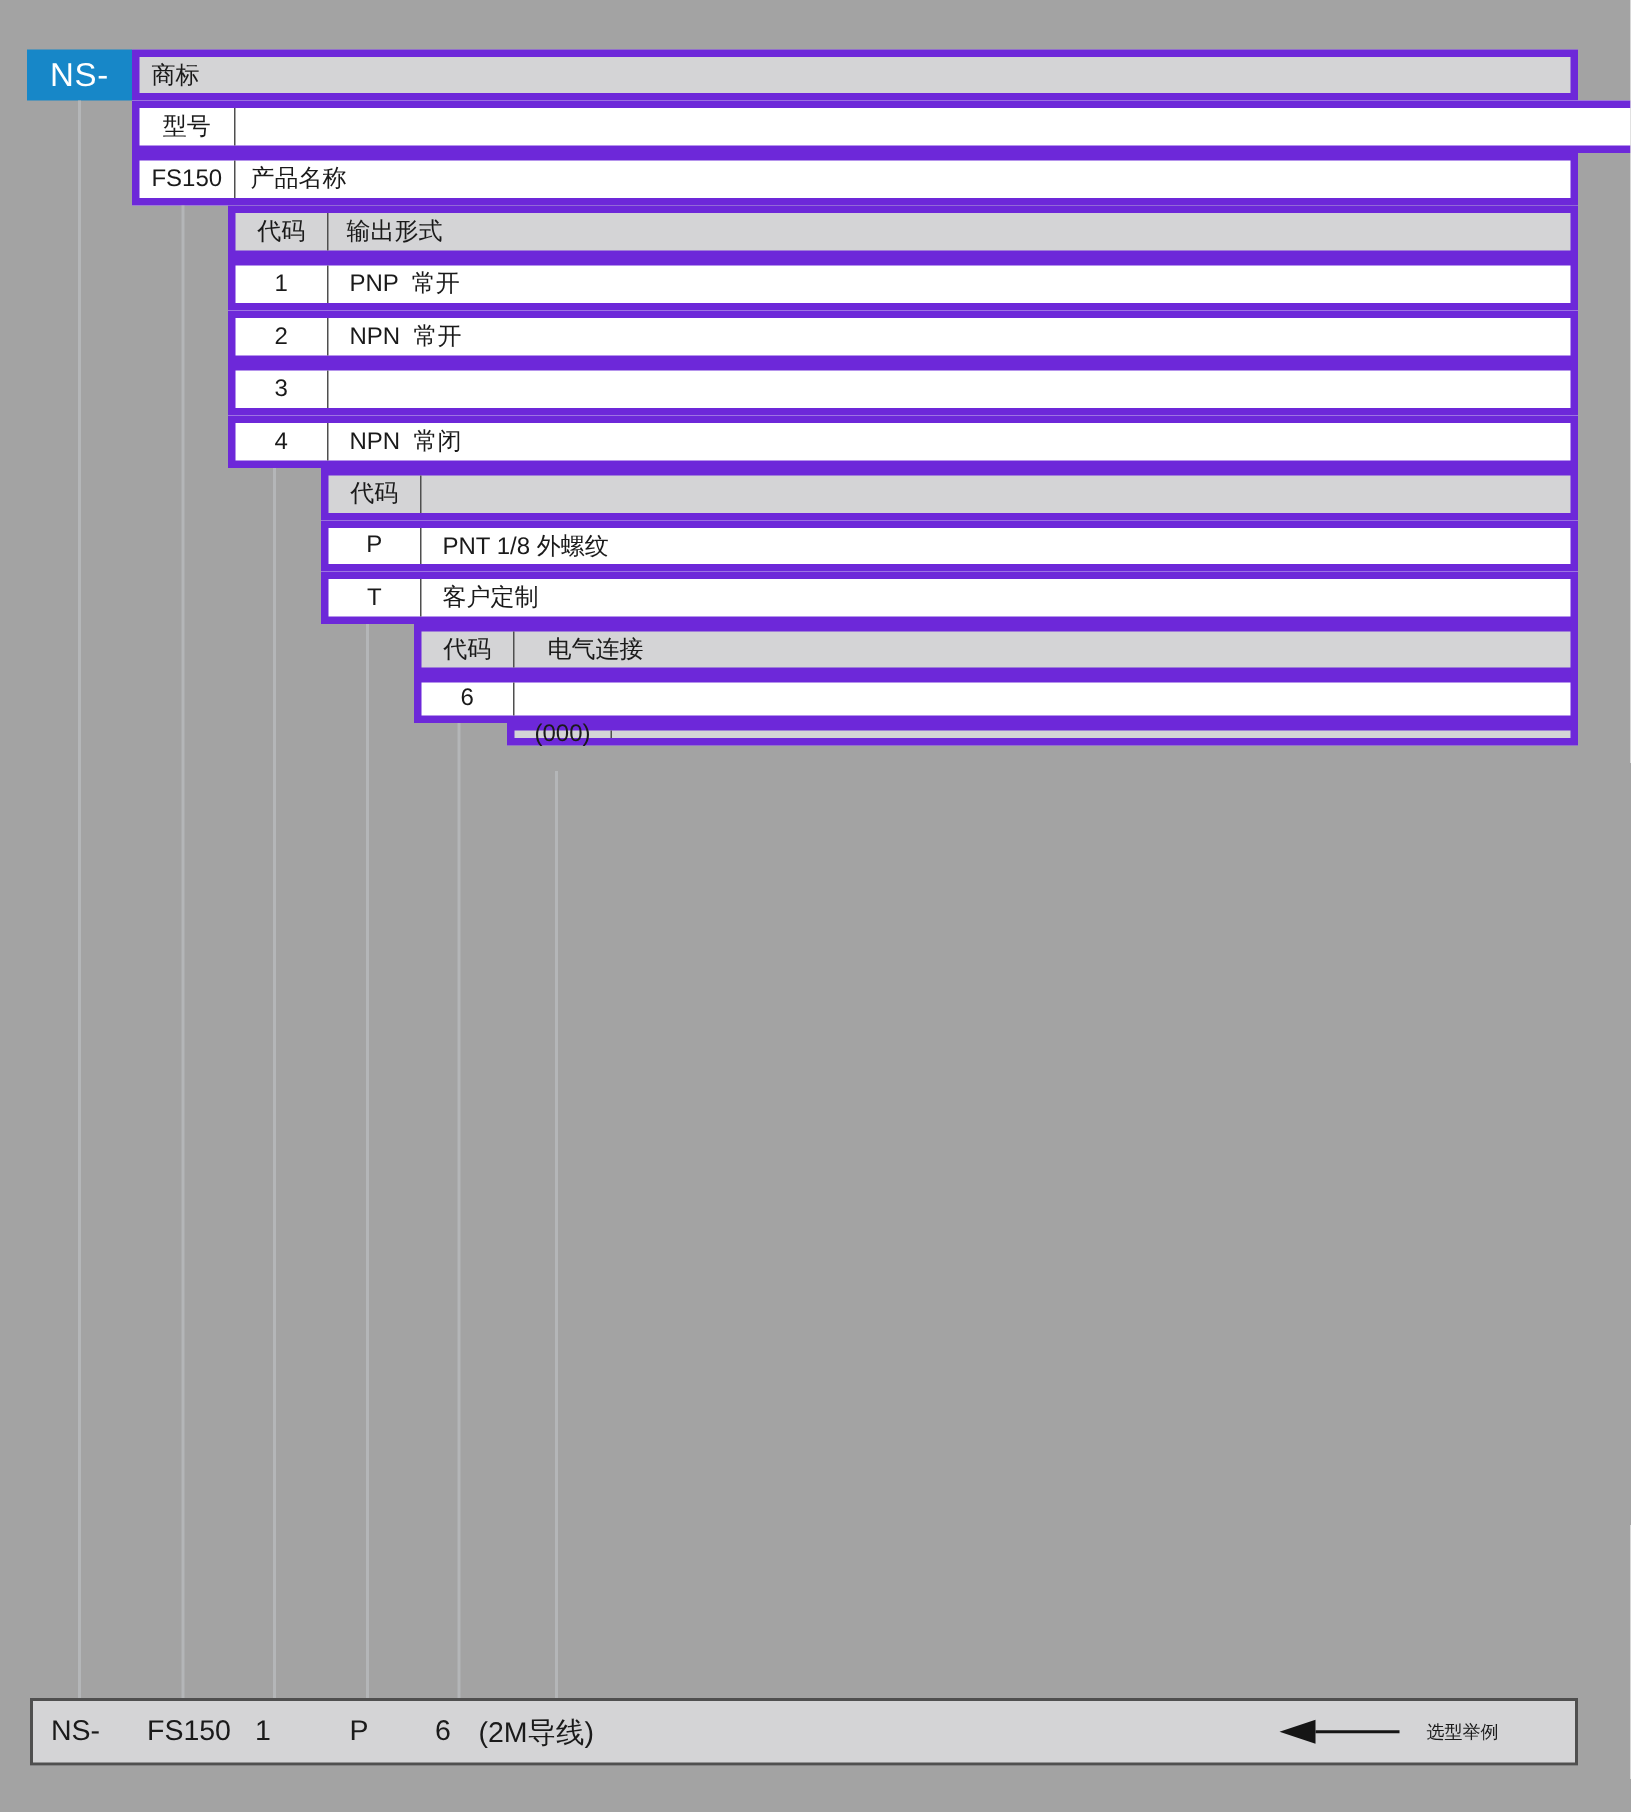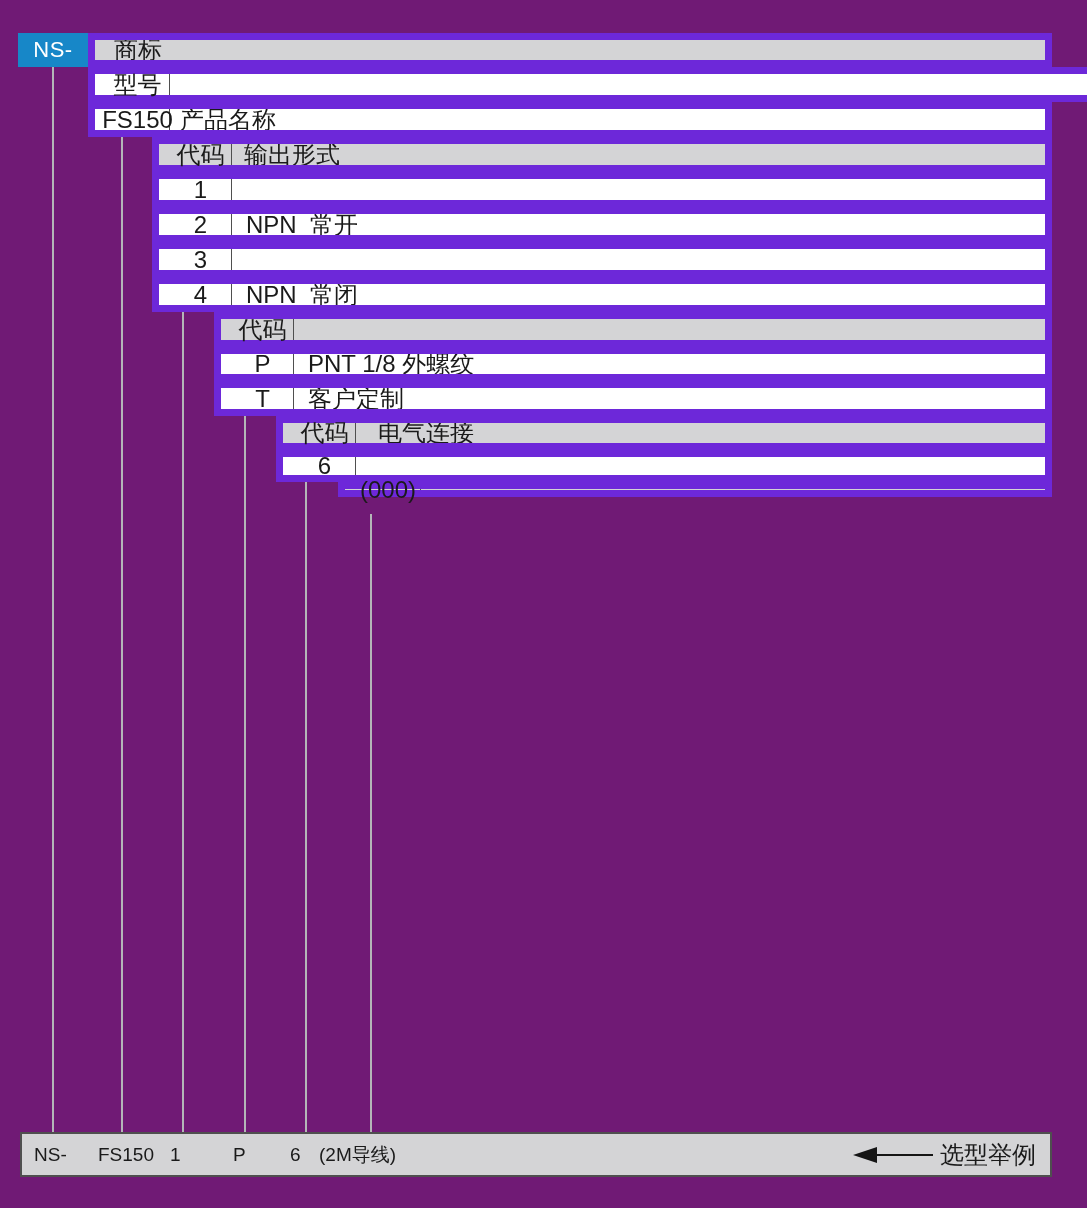--- a/index.html
+++ b/index.html
@@ -1,40 +1,39 @@
 <!DOCTYPE html>
 <html><head>
 <meta charset="utf-8">
 <style>
   html,body{margin:0;padding:0;background:#ffffff;}
   .canvas{
     position:relative;
     width:1087px;
     height:1208px;
-    background:#701a75;
+    background:#a3a3a3;
     font-family:"Liberation Sans", sans-serif;
     color:#1a1a1a;
     overflow:hidden;
   }
   .ns-box{
     position:absolute;
     left:18px; top:33px; width:70px; height:34px;
     background:#1787c8;
     color:#ffffff;
     display:flex; align-items:center; justify-content:center;
     font-size:22px;
     letter-spacing:0.5px;
   }
   .row{
     position:absolute;
     display:flex;
     box-sizing:border-box;
-    border:7px solid #6d28d9;
-    font-size:24px;
-    padding-left:11px;
+    border:5px solid #6d28d9;
+    font-size:16px;
   }
   .gray{background:#d4d4d6;}
   .white{background:#ffffff;}
   .code{
     display:flex; align-items:center; justify-content:center;
     border-right:1px solid #4f4f4f;
     box-sizing:border-box;
     height:100%;
     flex:none;
     white-space:pre;
@@ -76,22 +75,22 @@
     width:0;height:0;
     border-top:8px solid transparent;
     border-bottom:8px solid transparent;
     border-right:24px solid #151515;
     flex:none;
   }
   .aline{
     width:56px;height:2px;background:#151515;flex:none;
   }
   .albl{
-    margin-left:7px;
-    font-size:24px;
+    margin-left:18px;
+    font-size:12px;
     white-space:pre;
   }
 </style>
 </head>
 <body>
 
 <div class="canvas">
 
   <div class="ns-box">
     <span>NS-</span>
@@ -108,20 +107,21 @@
     <div class="code" style="width:64px">FS150</div>
     <div class="desc" style="padding-left:10px">产品名称</div>
   </div>
 
   <div class="row gray" style="left:152px;top:137px;width:900px;height:35px">
     <div class="code" style="width:62px">代码</div>
     <div class="desc" style="padding-left:12px">输出形式</div>
   </div>
   <div class="row white" style="left:152px;top:172px;width:900px;height:35px">
     <div class="code" style="width:62px">1</div>
+    <div class="desc" style="padding-left:14px">PNP  常开</div>
   </div>
   <div class="row white" style="left:152px;top:207px;width:900px;height:35px">
     <div class="code" style="width:62px">2</div>
     <div class="desc" style="padding-left:14px">NPN  常开</div>
   </div>
   <div class="row white" style="left:152px;top:242px;width:900px;height:35px">
     <div class="code" style="width:62px">3</div>
   </div>
   <div class="row white" style="left:152px;top:277px;width:900px;height:35px">
     <div class="code" style="width:62px">4</div>

